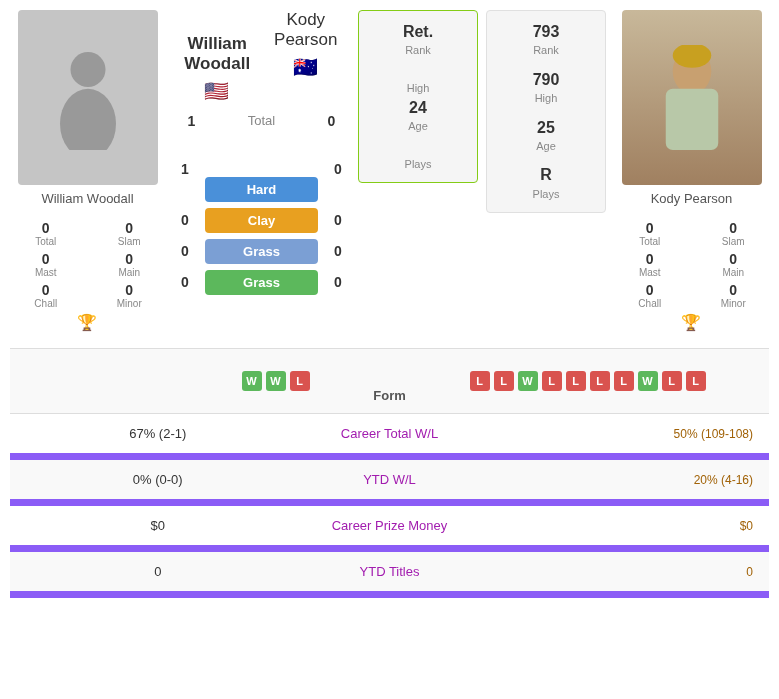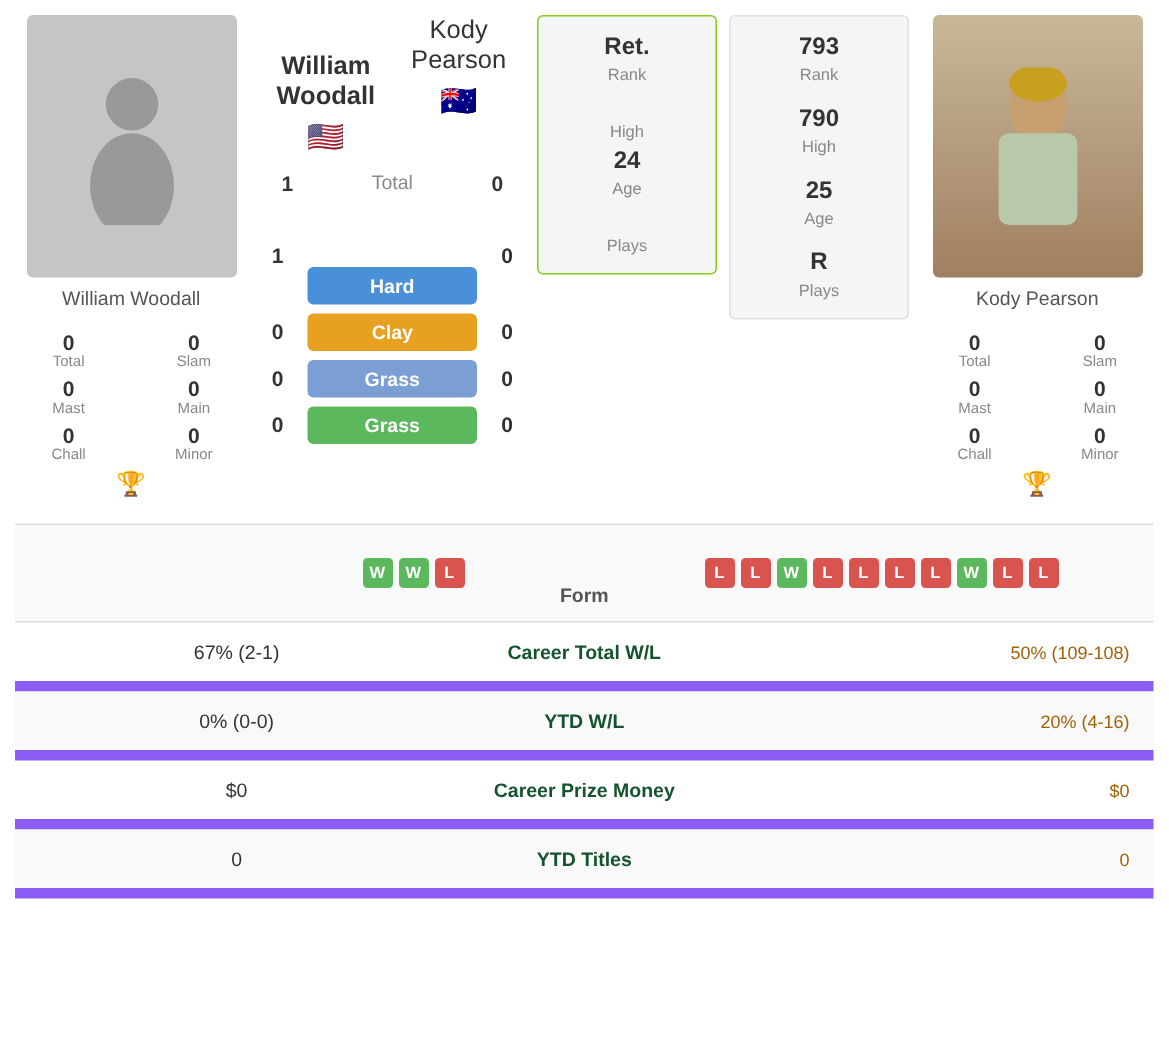--- a/index.html
+++ b/index.html
@@ -58,23 +58,23 @@
     .stats-left-val {
       flex: 1;
       text-align: center;
       font-size: 13px;
       color: #333;
     }
 
     .stats-center-label {
       width: 200px;
       text-align: center;
-      font-weight: bold;
+      font-weight: normal;
       font-size: 13px;
-      color: #14532d;
+      color: #a21caf;
     }
 
     .stats-right-val {
       flex: 1;
       text-align: right;
       font-size: 12px;
       color: #a16207;
     }
 
     

